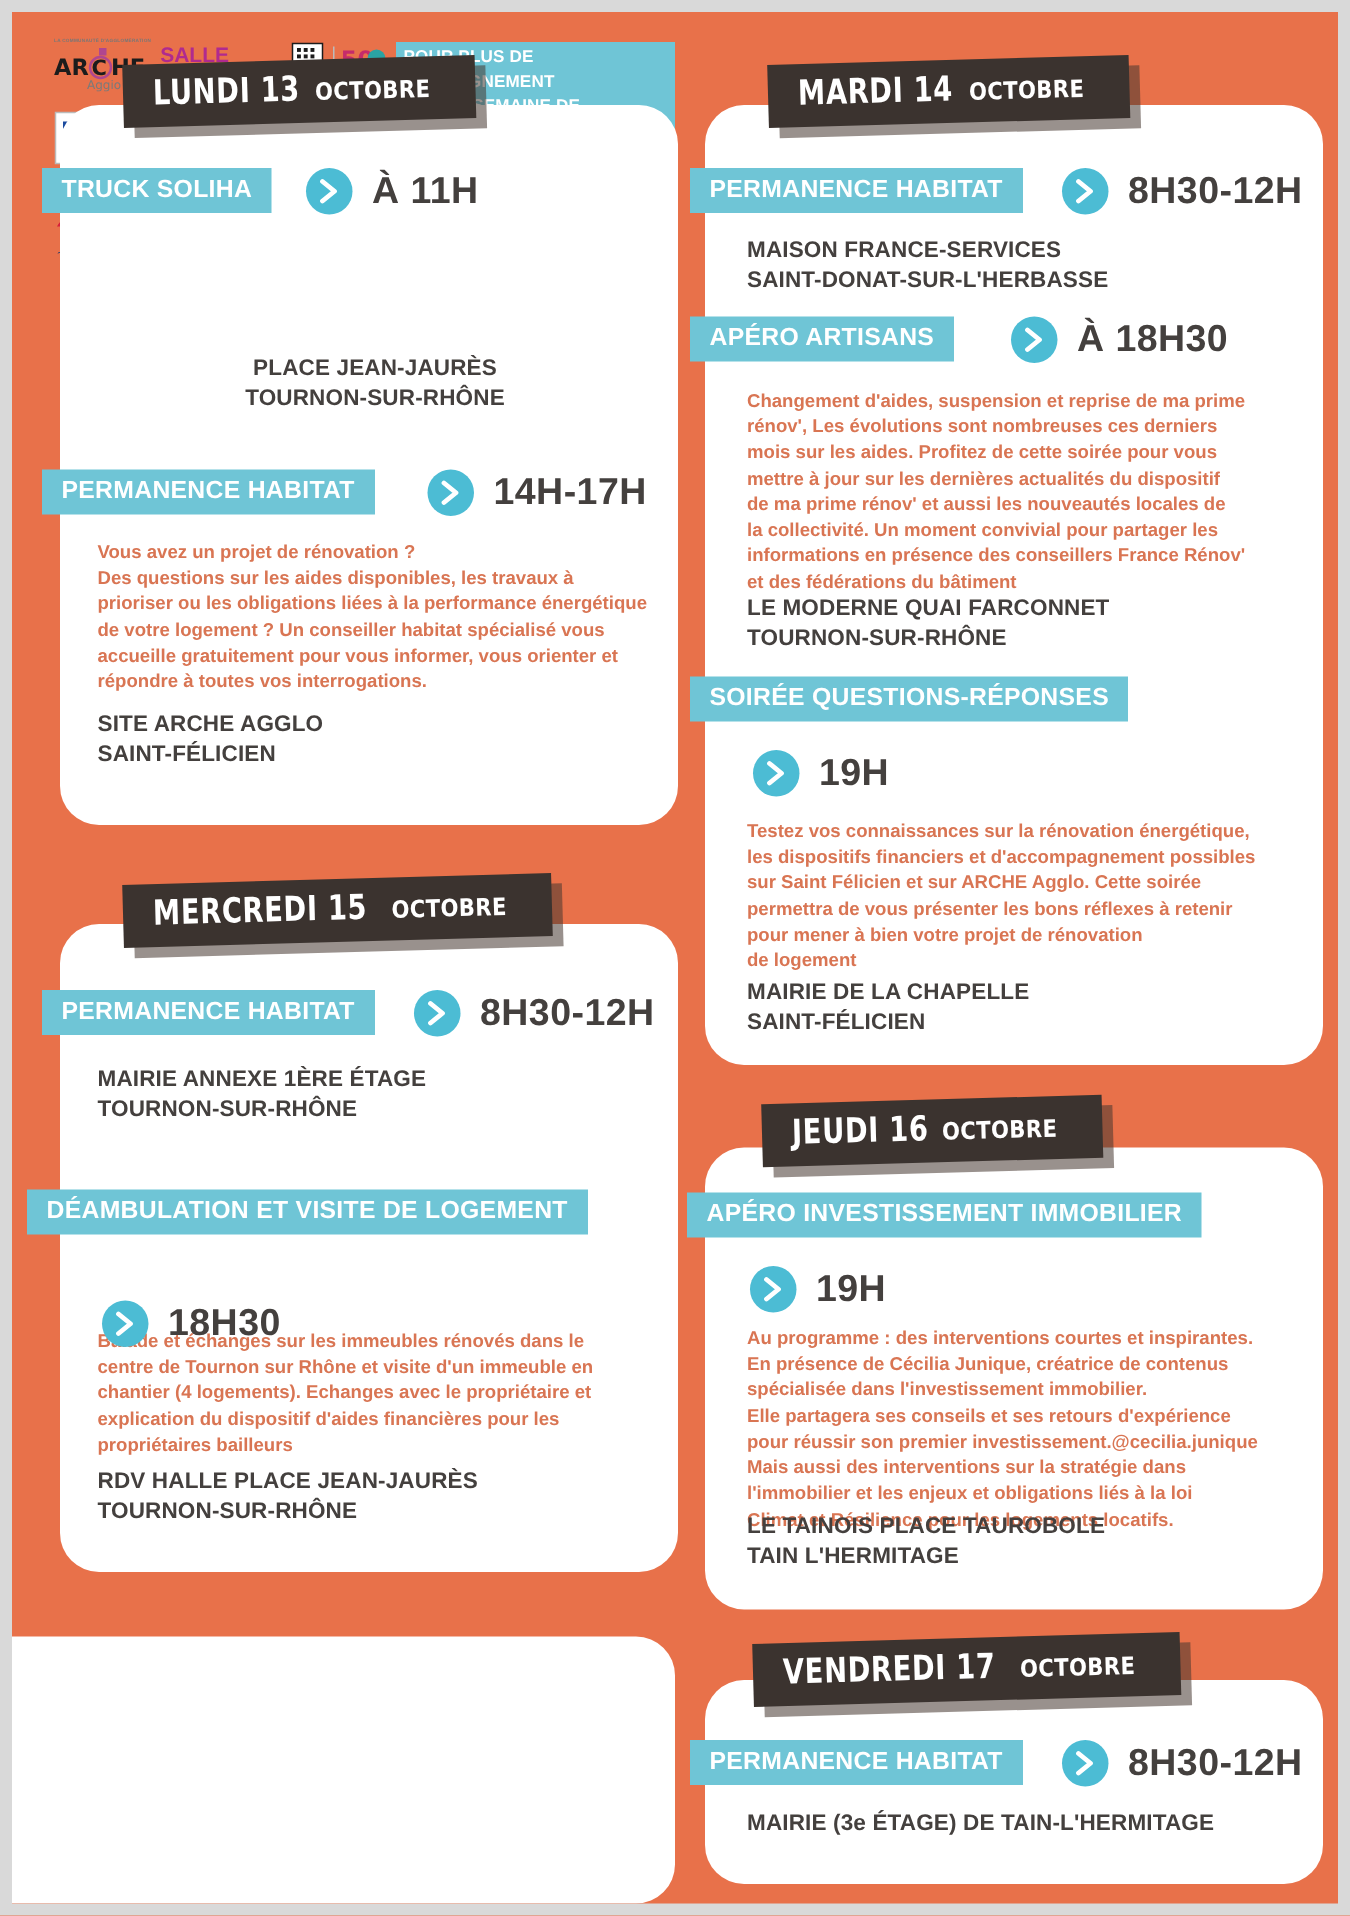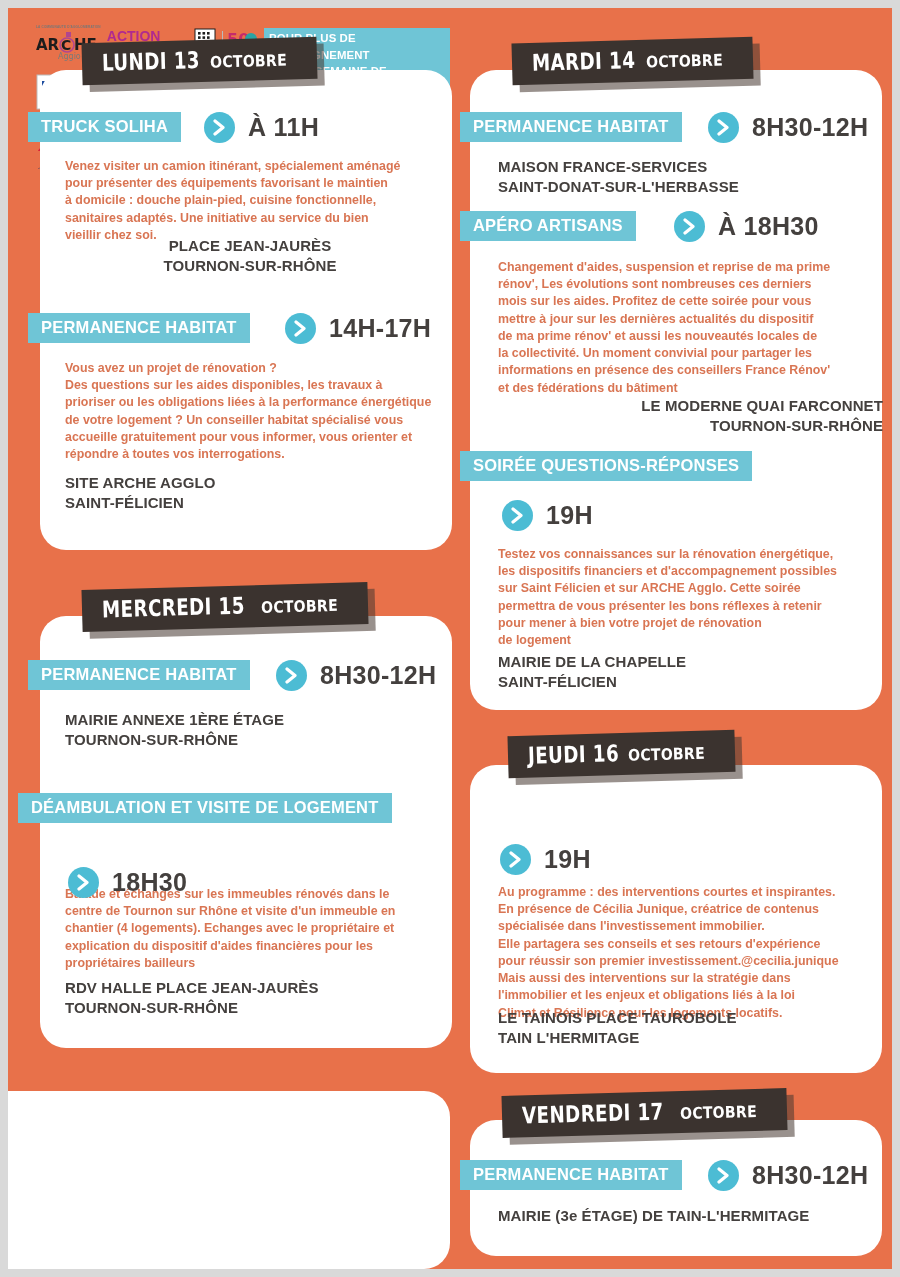--- a/index.html
+++ b/index.html
@@ -158,25 +158,20 @@
 
     <div class="tlabel" style="left:20px;top:104px;">TRUCK SOLIHA</div>
     <div class="timerow" style="left:196px;top:104px;">
       <span class="arrow">
         <svg width="15" height="17" viewBox="0 0 15 17">
             <path d="M3 2 L11 8.5 L3 15" fill="none" stroke="#ffffff" stroke-width="3.2" stroke-linecap="round" stroke-linejoin="round"></path>
           </svg>
       </span>
       <span class="time">À 11H</span>
     </div>
-    <div class="desc" style="left:57px;top:150px;width:370px;">Venez visiter un camion itinérant, spécialement aménagé
-pour présenter des équipements favorisant le maintien
-à domicile : douche plain-pied, cuisine fonctionnelle,
-sanitaires adaptés. Une initiative au service du bien
-vieillir chez soi.</div>
     <div class="place" style="left:57px;top:228px;width:370px;text-align:center;">PLACE JEAN-JAURÈS
 TOURNON-SUR-RHÔNE</div>
 
     <div class="tlabel" style="left:20px;top:305px;">PERMANENCE HABITAT</div>
     <div class="timerow" style="left:277px;top:305px;">
       <span class="arrow">
         <svg width="15" height="17" viewBox="0 0 15 17">
             <path d="M3 2 L11 8.5 L3 15" fill="none" stroke="#ffffff" stroke-width="3.2" stroke-linecap="round" stroke-linejoin="round"></path>
           </svg>
       </span>
@@ -238,21 +233,21 @@
             <rect x="30" y="1" width="5" height="5" fill="#b0468f"></rect>
             <text x="0" y="19" font-family="DejaVu Sans, sans-serif" font-size="15" font-weight="bold" fill="#1c1c1c">AR</text>
             <circle cx="31" cy="14" r="7" fill="none" stroke="#b0468f" stroke-width="1.6"></circle>
             <text x="25" y="19" font-family="DejaVu Sans, sans-serif" font-size="14" font-weight="bold" fill="#1c1c1c">C</text>
             <text x="38" y="19" font-family="DejaVu Sans, sans-serif" font-size="15" font-weight="bold" fill="#1c1c1c">HE</text>
             <text x="22" y="28" font-family="DejaVu Sans, sans-serif" font-size="8" fill="#7a7a7a">Aggio</text>
           </svg>
         </div>
 
         <div style="margin-left:6px;line-height:1.02;">
-          <div style="color:#b02a8f;font-weight:bold;font-size:14px;">ACTION</div>
+          <div style="color:#b02a8f;font-weight:bold;font-size:14px;">SALLE</div>
           <div style="color:#8d63c4;font-weight:bold;font-size:14px;margin-left:13px;">HABITAT</div>
         </div>
 
         <div style="margin-left:14px;display:flex;align-items:center;">
           <svg class="lg" width="25" height="30" viewBox="0 0 25 30">
             <rect x="2" y="1" width="20" height="16" fill="#ffffff" stroke="#1c1c1c" stroke-width="1"></rect>
             <g fill="#1c1c1c">
               <rect x="5" y="4" width="2.6" height="2.6"></rect>
                 <rect x="9.5" y="4" width="2.6" height="2.6"></rect>
               <rect x="14" y="4" width="2.6" height="2.6"></rect>
@@ -377,21 +372,21 @@
       <span class="time">À 18H30</span>
     </div>
     <div class="desc" style="left:48px;top:251px;width:385px;">Changement d'aides, suspension et reprise de ma prime
 rénov', Les évolutions sont nombreuses ces derniers
 mois sur les aides. Profitez de cette soirée pour vous
 mettre à jour sur les dernières actualités du dispositif
 de ma prime rénov' et aussi  les nouveautés locales de
 la collectivité. Un moment convivial pour partager les
 informations en présence des conseillers France Rénov'
 et des fédérations du bâtiment</div>
-    <div class="place" style="left:48px;top:388px;width:385px;text-align:right;">LE MODERNE QUAI FARCONNET
+    <div class="place" style="left:48px;top:388px;width:385px;">LE MODERNE QUAI FARCONNET
 TOURNON-SUR-RHÔNE</div>
 
     <div class="tlabel" style="left:10px;top:443px;">SOIRÉE QUESTIONS-RÉPONSES</div>
     <div class="timerow" style="left:52px;top:492px;">
       <span class="arrow">
         <svg width="15" height="17" viewBox="0 0 15 17">
             <path d="M3 2 L11 8.5 L3 15" fill="none" stroke="#ffffff" stroke-width="3.2" stroke-linecap="round" stroke-linejoin="round"></path>
           </svg>
       </span>
       <span class="time">19H</span>
@@ -404,20 +399,21 @@
 de logement</div>
     <div class="place" style="left:48px;top:644px;width:385px;">MAIRIE DE LA CHAPELLE
 SAINT-FÉLICIEN</div>
 
     <div class="card" style="left:20px;top:757px;width:412px;height:308px;"></div>
     <div class="banner" style="left:58px;top:725px;">
       <span class="d">JEUDI 16</span>
       <span class="m">OCTOBRE</span>
     </div>
 
+    <div class="tlabel" style="left:8px;top:787px;">APÉRO INVESTISSEMENT IMMOBILIER</div>
     <div class="timerow" style="left:50px;top:836px;">
       <span class="arrow">
         <svg width="15" height="17" viewBox="0 0 15 17">
             <path d="M3 2 L11 8.5 L3 15" fill="none" stroke="#ffffff" stroke-width="3.2" stroke-linecap="round" stroke-linejoin="round"></path>
           </svg>
       </span>
       <span class="time">19H</span>
     </div>
     <div class="desc" style="left:48px;top:876px;width:388px;">Au programme : des interventions courtes et inspirantes.
 En présence de Cécilia Junique, créatrice de contenus

